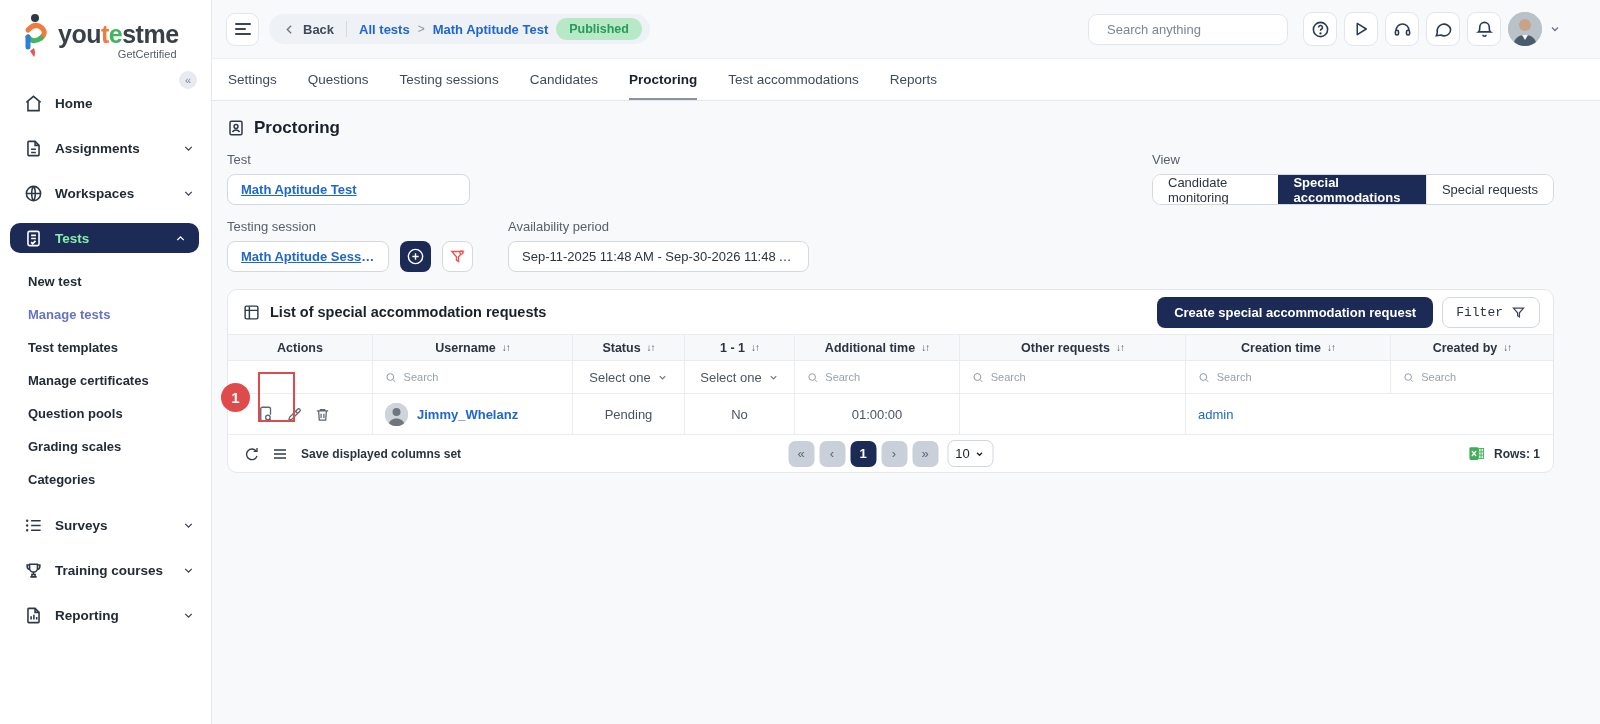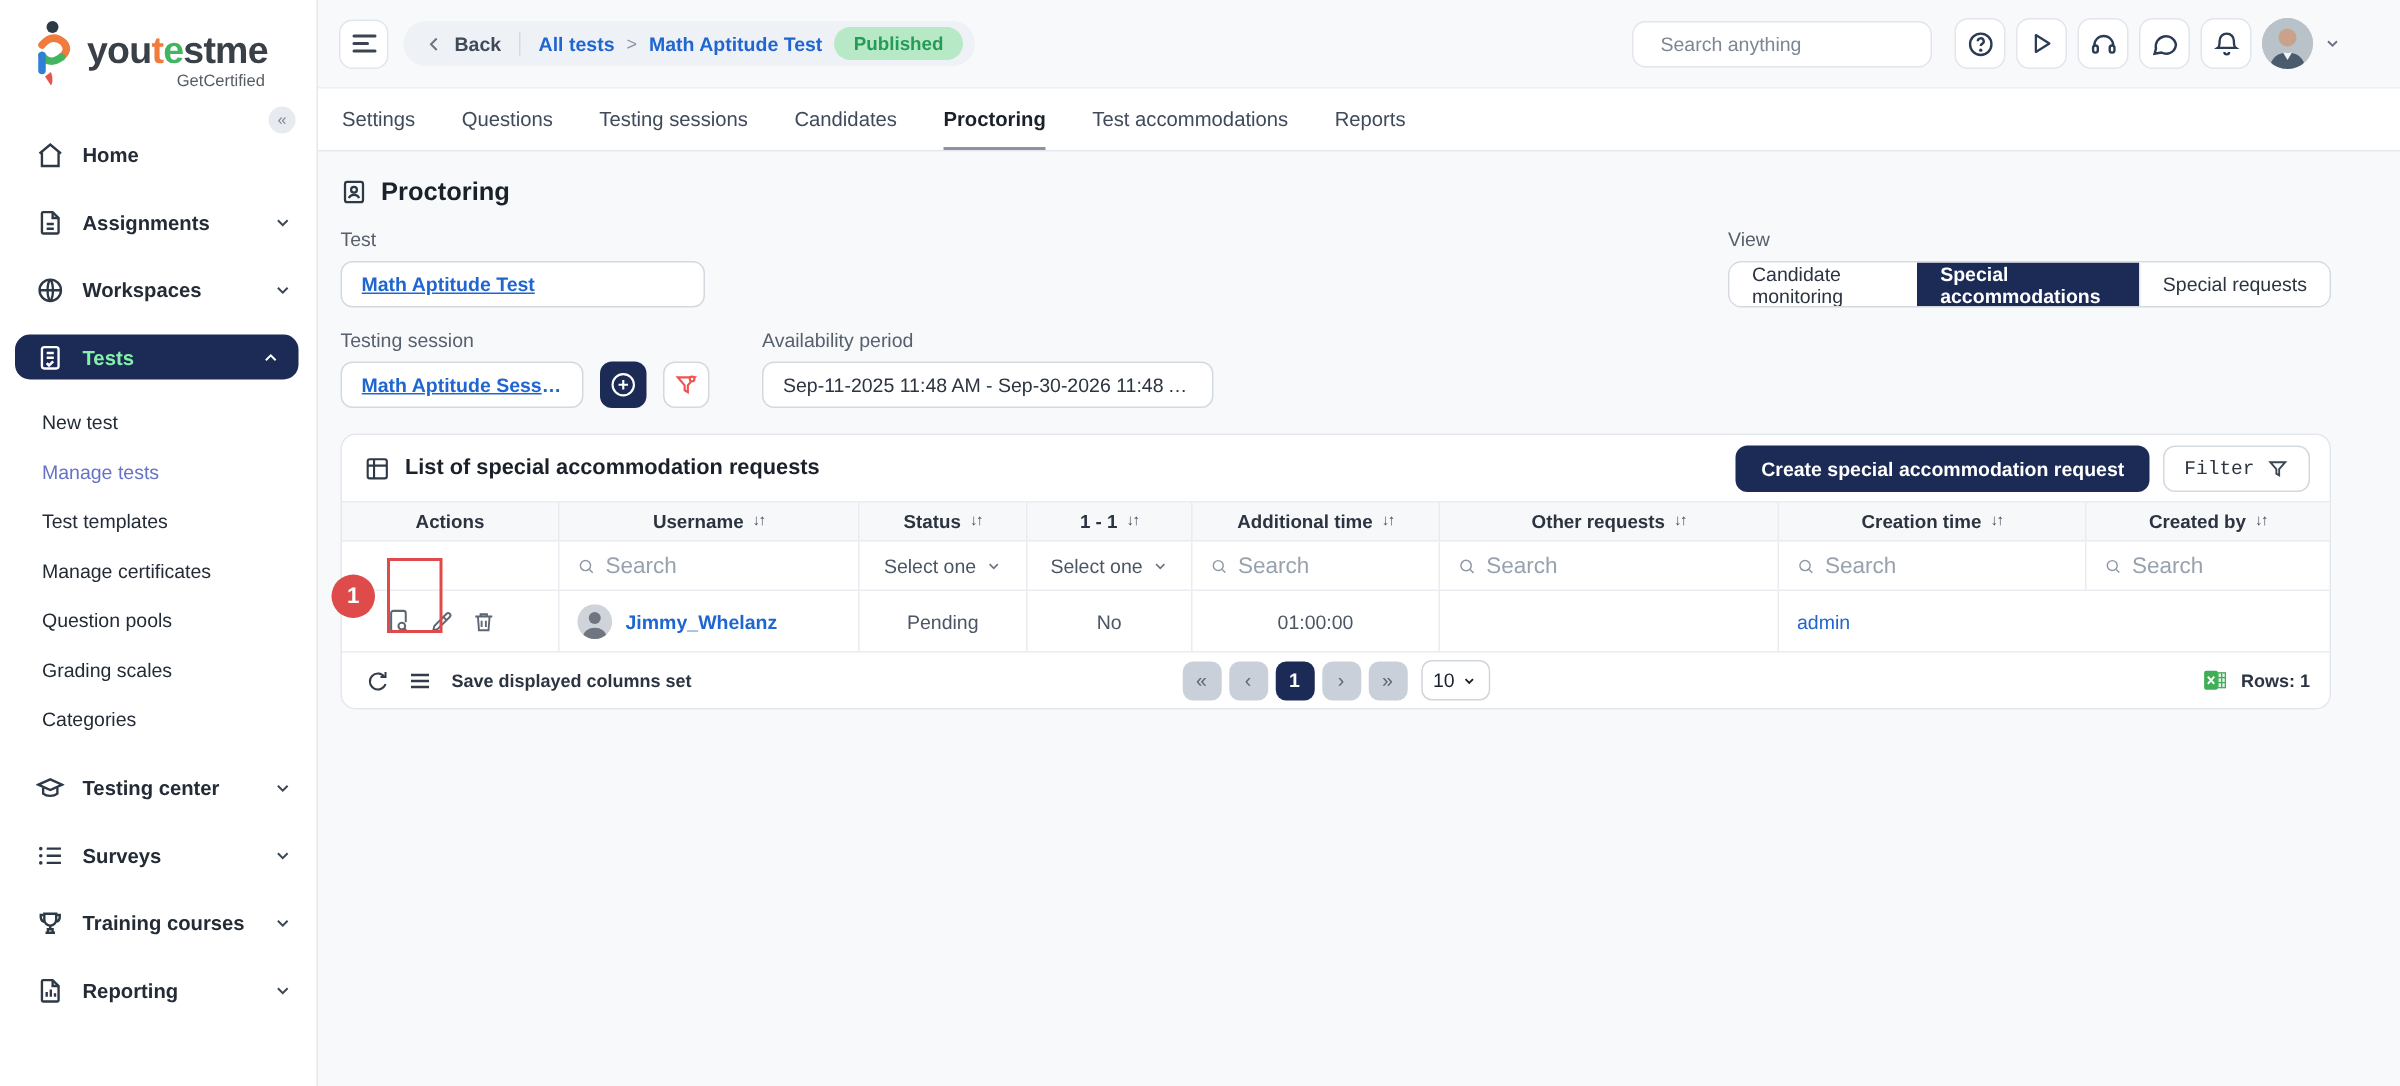--- a/index.html
+++ b/index.html
@@ -15,21 +15,21 @@
   .logo-text .c-t { color:#f07b3c; } .logo-text .c-e { color:#41b560; }
   .logo-sub { text-align:right; font-size:11px; color:#555c66; margin-top:1px; padding-right:2px; }
   .collapse-btn { position:absolute; right:14px; top:71px; width:18px; height:18px; border-radius:50%; background:#e7eaef; border:none; color:#7b8494; font-size:11px; line-height:18px; text-align:center; cursor:pointer; }
   .nav { margin-top:24px; }
   .nav-item { display:flex; align-items:center; height:30px; padding:0 16px 0 24px; margin:0 0 15px 0; cursor:pointer; color:#232b36; font-weight:bold; font-size:13.5px; }
   .nav-item .nico { width:19px; height:19px; margin-right:12px; color:#2e3947; flex:0 0 19px; }
   .nav-item .chev { margin-left:auto; color:#3c4654; }
   .nav-item.active { background:#1c2b55; color:#86efac; border-radius:10px; margin:0 12px 12px 10px; padding:0 12px 0 14px; }
   .nav-item.active .nico, .nav-item.active .chev { color:#fff; }
   .subnav { padding-left:28px; margin-bottom:6px; }
-  .subnav .sub-item { height:33px; display:flex; align-items:center; font-weight:normal; font-size:13px; color:#232b36; cursor:pointer; }
+  .subnav .sub-item { height:33px; display:flex; align-items:center; font-weight:bold; font-size:13px; color:#232b36; cursor:pointer; }
   .subnav .sub-item.current { color:#6673c5; }
   .nav-gap { height:8px; }
 
   
   .main { flex:1; display:flex; flex-direction:column; background:#f8f9fb; min-width:0; }
 
   
   .topbar { height:58px; display:flex; align-items:center; padding:0 39px 0 14px; gap:10px; }
   .hamburger { width:33px; height:33px; background:#fff; border:1px solid #e2e6ec; border-radius:9px; display:flex; flex-direction:column; justify-content:center; align-items:flex-start; gap:3px; padding-left:8px; cursor:pointer; }
   .hamburger i { display:block; height:2px; border-radius:2px; background:#3b4552; }
@@ -86,21 +86,21 @@
   .btn-navy { background:#1c2b55; color:#fff; font-weight:bold; font-size:13px; border:none; border-radius:8px; height:31px; padding:0 17px; cursor:pointer; font-family:inherit; }
   .btn-white { background:#fff; color:#2b3440; font-size:13px; border:1px solid #d4d9e0; border-radius:8px; height:31px; padding:0 13px; cursor:pointer; display:flex; align-items:center; gap:8px; font-family:Liberation Mono, monospace; }
   .grid-row { display:grid; grid-template-columns:145px 200px 112px 110px 165px 226px 205px 1fr; }
   .cell { border-right:1px solid #e9ecf0; padding:0 12px; display:flex; align-items:center; min-width:0; }
   .cell:last-child { border-right:none; }
   .thead { background:#f7f8fa; border-top:1px solid #e9ecf0; border-bottom:1px solid #e9ecf0; height:27px; }
   .thead .cell { justify-content:center; gap:6px; font-weight:bold; font-size:12.5px; color:#2b3440; }
   .sort { font-size:10px; color:#4b5563; letter-spacing:-1px; }
   .frow { height:33px; border-bottom:1px solid #e9ecf0; }
   .fsearch { display:flex; align-items:center; gap:7px; color:#8e97a5; width:100%; }
-  .fsearch input { border:none; outline:none; width:100%; font-size:15px; font-family:inherit; color:#0369a1; background:transparent; }
+  .fsearch input { border:none; outline:none; width:100%; font-size:11px; font-family:inherit; color:#0369a1; background:transparent; }
   .fsearch input::placeholder { color:#98a1ae; }
   .fselect { display:flex; align-items:center; gap:6px; color:#4b5563; cursor:pointer; margin:0 auto; }
   .drow { height:41px; border-bottom:1px solid #e9ecf0; }
   .drow .cell { color:#4b5563; }
   .center { justify-content:center; }
   .actions-cell { gap:11px; padding-left:29px; position:relative; }
   .act-ic { color:#5d6673; cursor:pointer; background:none; border:none; padding:0; }
   .user-cell { gap:9px; }
   .user-avatar { width:23px; height:23px; border-radius:50%; background:#c9ced5; overflow:hidden; flex:0 0 23px; }
   .user-link { color:#2066d0; font-weight:bold; cursor:pointer; white-space:nowrap; }
@@ -200,34 +200,20 @@
     <div class="subnav">
       <div class="sub-item">New test</div>
       <div class="sub-item current">Manage tests</div>
       <div class="sub-item">Test templates</div>
       <div class="sub-item">Manage certificates</div>
       <div class="sub-item">Question pools</div>
       <div class="sub-item">Grading scales</div>
       <div class="sub-item">Categories</div>
     </div>
     <div class="nav-gap"></div>
-    <div class="nav-item">
-      <span class="nico">
-          <svg width="19" height="19" viewBox="0 0 24 24" fill="none" stroke="currentColor" stroke-width="2">
-            <path d="M2 9l10-4.5L22 9l-10 4.5z"></path>
-            <path d="M6 11.5v5c3 2.5 9 2.5 12 0v-5"></path>
-          </svg>
-        </span>
-      <span>Testing center</span>
-      <span class="chev">
-          <svg width="13" height="13" viewBox="0 0 24 24" fill="none" stroke="currentColor" stroke-width="2.5">
-            <path d="M6 9l6 6 6-6"></path>
-          </svg>
-        </span>
-    </div>
     <div class="nav-item">
       <span class="nico">
           <svg width="19" height="19" viewBox="0 0 24 24" fill="none" stroke="currentColor" stroke-width="2">
             <path d="M4 6h.01M4 12h.01M4 18h.01" stroke-width="3" stroke-linecap="round"></path>
             <path d="M9 6h12M9 12h12M9 18h12"></path>
           </svg>
         </span>
       <span>Surveys</span>
       <span class="chev">
           <svg width="13" height="13" viewBox="0 0 24 24" fill="none" stroke="currentColor" stroke-width="2.5">

